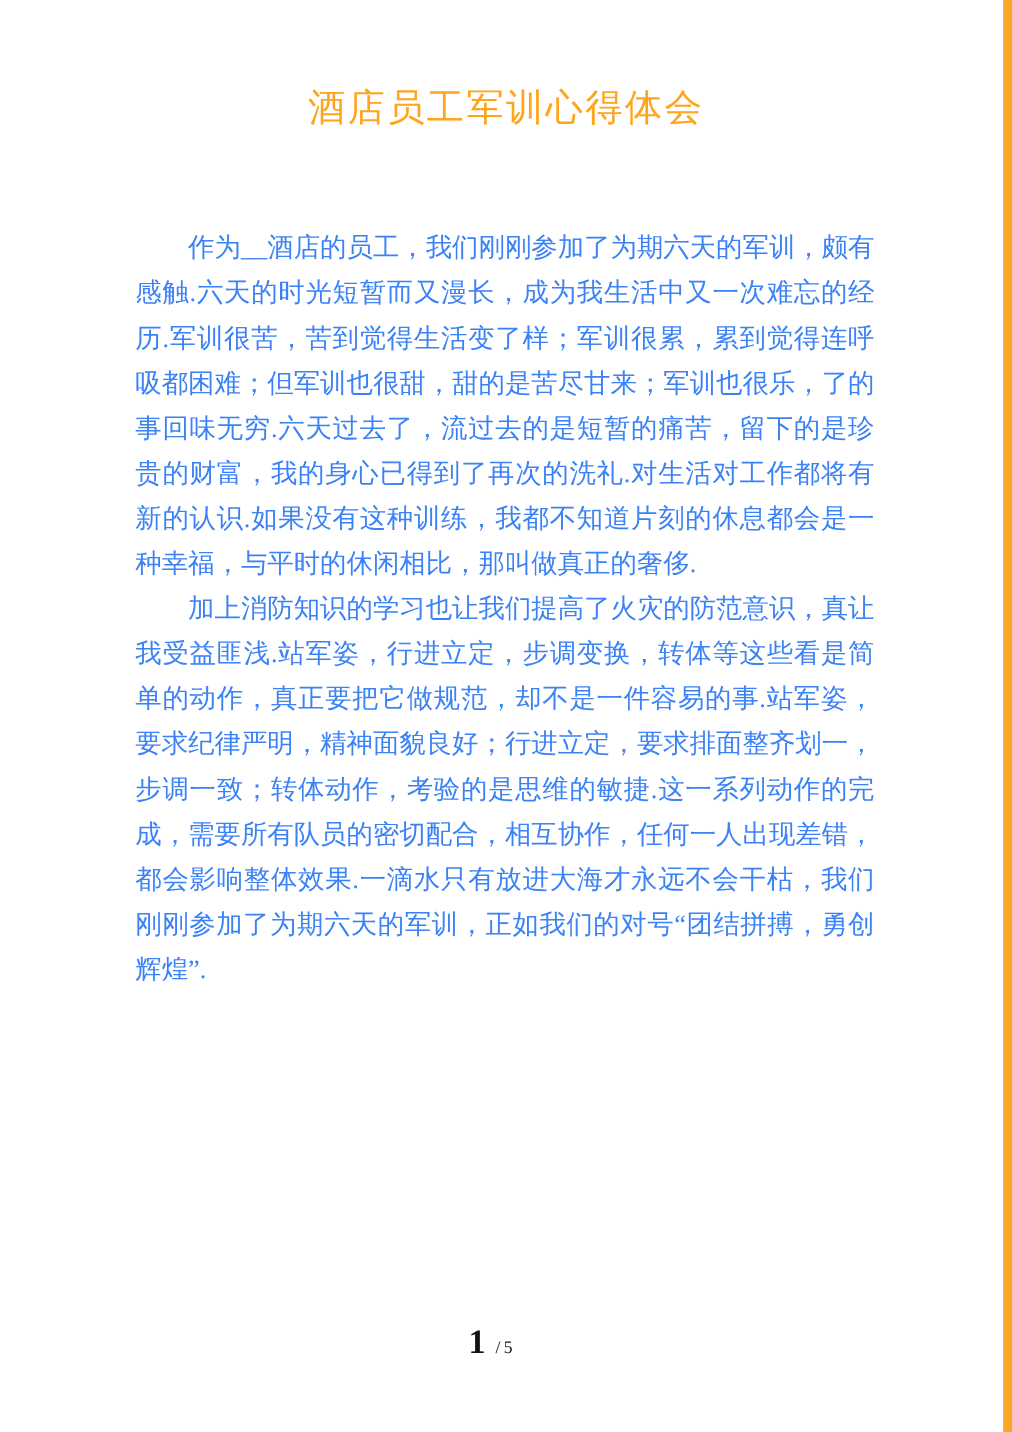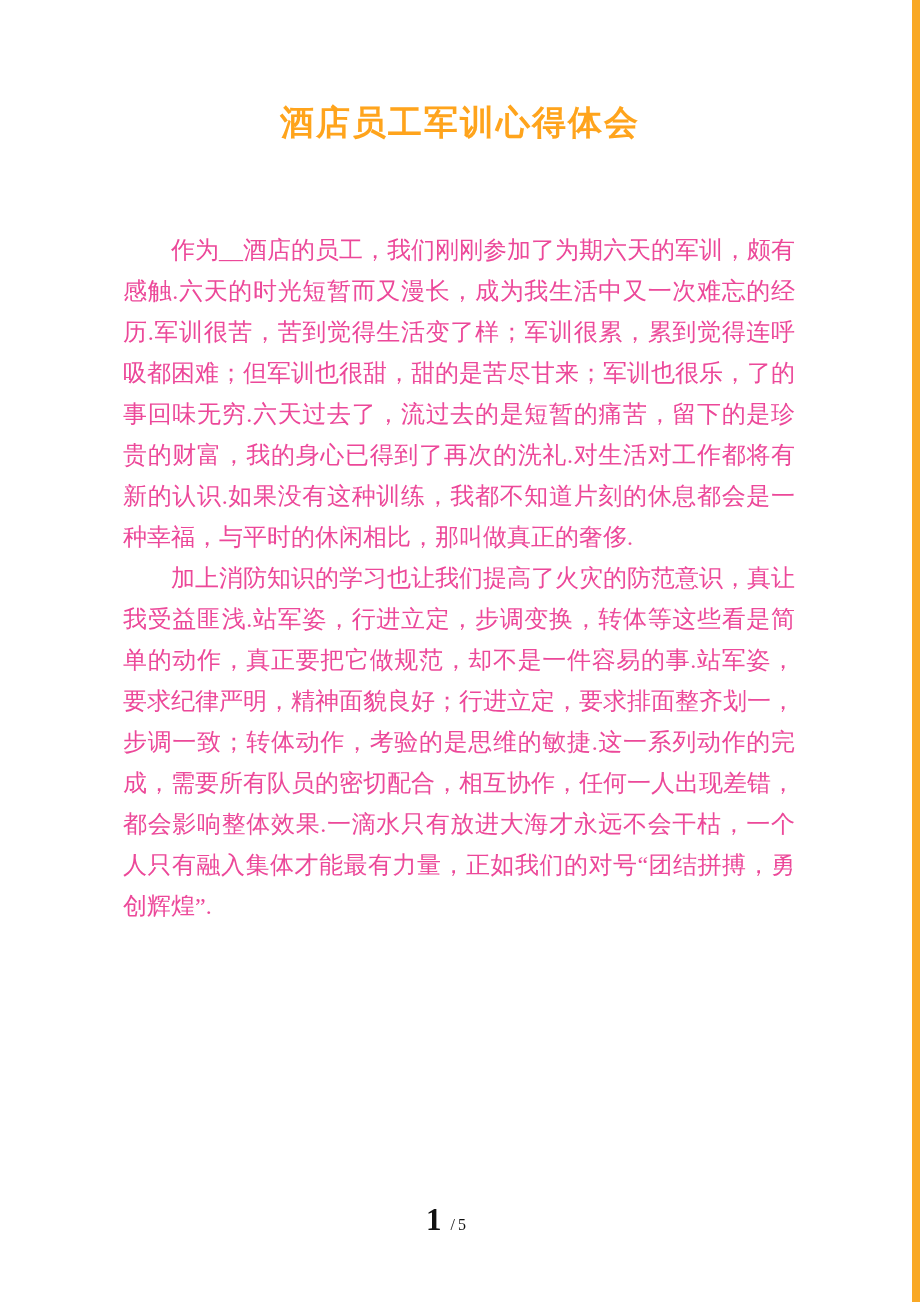--- a/index.html
+++ b/index.html
@@ -10,25 +10,25 @@
   .page {
     position: relative;
     width: 920px;
     height: 1302px;
     background: #ffffff;
     overflow: hidden;
     font-family: "Liberation Serif", "DejaVu Serif", serif;
   }
   .doc-title {
     margin: 0;
-    padding-top: 100px;
+    padding-top: 76px;
     text-align: center;
     font-size: 34px;
     line-height: 46px;
-    font-weight: bold;
+    font-weight: normal;
     color: #FFA41C;
     letter-spacing: 2px;
   }
   .doc-body {
     margin: 84px 125px 0 123px;
     font-size: 24px;
     line-height: 41px;
     color: #1a1a1a;
     text-align: justify;
     text-align-last: left;
@@ -67,23 +67,23 @@
     background: #F9A825;
   }
 </style>
 </head>
 <body>
 
 <div class="page">
 
   <h1 class="doc-title" style="color: rgb(255, 164, 28);">酒店员工军训心得体会</h1>
 
-  <div class="doc-body" style="color: #ec4899;">
+  <div class="doc-body" style="color: #3b82f6;">
     <p class="para">作为__酒店的员工，我们刚刚参加了为期六天的军训，颇有感触.六天的时光短暂而又漫长，成为我生活中又一次难忘的经历.军训很苦，苦到觉得生活变了样；军训很累，累到觉得连呼吸都困难；但军训也很甜，甜的是苦尽甘来；军训也很乐，了的事回味无穷.六天过去了，流过去的是短暂的痛苦，留下的是珍贵的财富，我的身心已得到了再次的洗礼.对生活对工作都将有新的认识.如果没有这种训练，我都不知道片刻的休息都会是一种幸福，与平时的休闲相比，那叫做真正的奢侈.</p>
-    <p class="para">加上消防知识的学习也让我们提高了火灾的防范意识，真让我受益匪浅.站军姿，行进立定，步调变换，转体等这些看是简单的动作，真正要把它做规范，却不是一件容易的事.站军姿，要求纪律严明，精神面貌良好；行进立定，要求排面整齐划一，步调一致；转体动作，考验的是思维的敏捷.这一系列动作的完成，需要所有队员的密切配合，相互协作，任何一人出现差错，都会影响整体效果.一滴水只有放进大海才永远不会干枯，一个人只有融入集体才能最有力量，正如我们的对号“团结拼搏，勇创辉煌”.</p>
+    <p class="para">加上消防知识的学习也让我们提高了火灾的防范意识，真让我受益匪浅.站军姿，行进立定，步调变换，转体等这些看是简单的动作，真正要把它做规范，却不是一件容易的事.站军姿，要求纪律严明，精神面貌良好；行进立定，要求排面整齐划一，步调一致；转体动作，考验的是思维的敏捷.这一系列动作的完成，需要所有队员的密切配合，相互协作，任何一人出现差错，都会影响整体效果.一滴水只有放进大海才永远不会干枯，我们刚刚参加了为期六天的军训，正如我们的对号“团结拼搏，勇创辉煌”.</p>
   </div>
 
   <div class="page-footer">
     <span class="pg-cur">1</span><span class="pg-sep">/</span><span class="pg-total">5</span>
   </div>
 
   <div class="accent-bar" style="background: rgb(249, 168, 37);"></div>
 
 </div>
 

